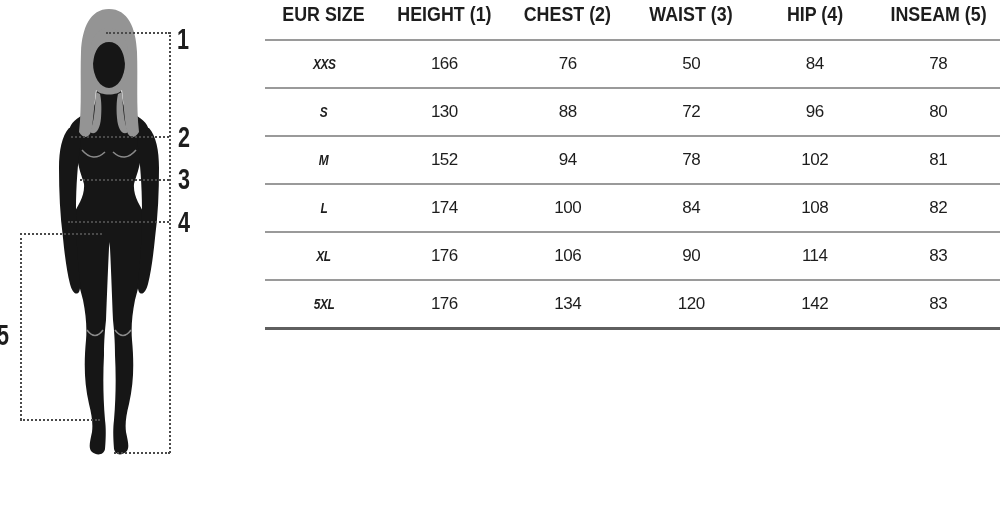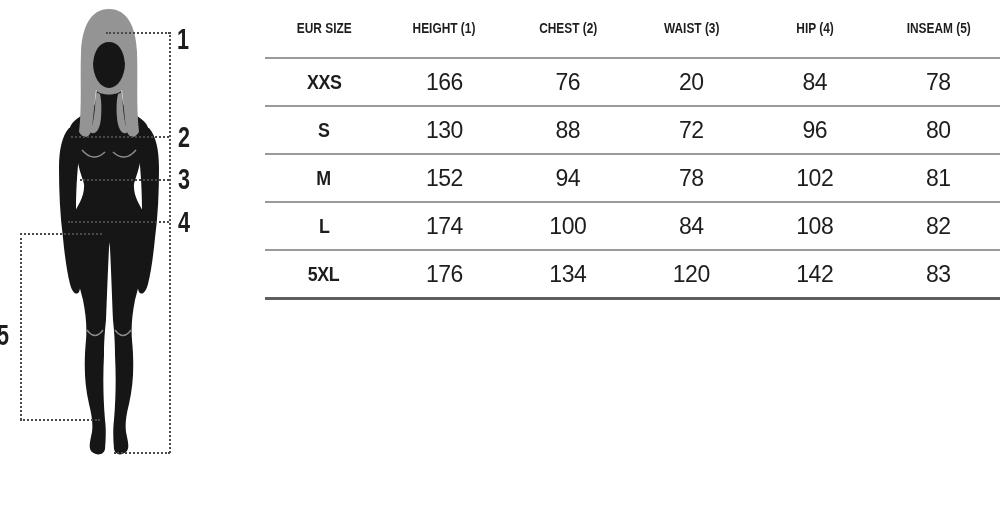--- a/index.html
+++ b/index.html
@@ -13,29 +13,29 @@
   .dot-h{position:absolute;border-top:2px dotted #4a4a4a;height:0;}
   .dot-v{position:absolute;border-left:2px dotted #4a4a4a;width:0;}
   .marker{
     position:absolute;font-weight:bold;font-size:30px;line-height:1;
     transform:scaleX(.72);transform-origin:left center;letter-spacing:-1px;
   }
   
   .table-area{position:absolute;left:265px;top:0;width:735px;}
   table{width:100%;border-collapse:collapse;table-layout:fixed;}
   th{
-    height:36px;vertical-align:top;padding-top:20px;text-align:center;
-    font-size:14px;font-weight:bold;border-bottom:2px solid #9a9a9a;white-space:nowrap;
+    height:36px;vertical-align:top;padding-top:2px;text-align:center;
+    font-size:21px;font-weight:bold;border-bottom:2px solid #9a9a9a;white-space:nowrap;
   }
   td{
-    height:44px;text-align:center;font-size:23px;letter-spacing:-.5px;
+    height:44px;text-align:center;font-size:17px;letter-spacing:-.5px;
     border-bottom:2px solid #9a9a9a;white-space:nowrap;
   }
   tbody tr:last-child td{border-bottom:3px solid #5f5f5f;}
-  td.size-cell{font-size:21px;font-weight:bold;}
+  td.size-cell{font-size:14px;font-weight:bold;font-style:italic;}
   .cond{display:inline-block;transform:scaleX(.85);transform-origin:center;}
 </style>
 </head>
 <body>
 
 <div class="figure-area">
 
   <svg class="silhouette" width="260" height="470" viewBox="0 0 260 470" aria-hidden="true">
 
     <path fill="#161616" d="M109,82 C101,82 97,87 96,95 C96,104 93,110 87,113 C76,118 71,123 69,130
@@ -105,21 +105,21 @@
           <th><span class="cond">WAIST (3)</span></th>
           <th><span class="cond">HIP (4)</span></th>
           <th><span class="cond">INSEAM (5)</span></th>
         </tr>
     </thead>
     <tbody id="table-body">
         <tr>
           <td class="size-cell"><span class="cond">XXS</span></td>
           <td>166</td>
           <td>76</td>
-          <td>20</td>
+          <td>50</td>
           <td>84</td>
           <td>78</td>
         </tr>
         <tr>
           <td class="size-cell"><span class="cond">S</span></td>
           <td>130</td>
           <td>88</td>
           <td>72</td>
           <td>96</td>
           <td>80</td>
@@ -134,20 +134,28 @@
         </tr>
         <tr>
           <td class="size-cell"><span class="cond">L</span></td>
           <td>174</td>
           <td>100</td>
           <td>84</td>
           <td>108</td>
           <td>82</td>
         </tr>
         <tr>
+          <td class="size-cell"><span class="cond">XL</span></td>
+          <td>176</td>
+          <td>106</td>
+          <td>90</td>
+          <td>114</td>
+          <td>83</td>
+        </tr>
+        <tr>
           <td class="size-cell"><span class="cond">5XL</span></td>
           <td>176</td>
           <td>134</td>
           <td>120</td>
           <td>142</td>
           <td>83</td>
         </tr>
       </tbody>
   </table>
 

